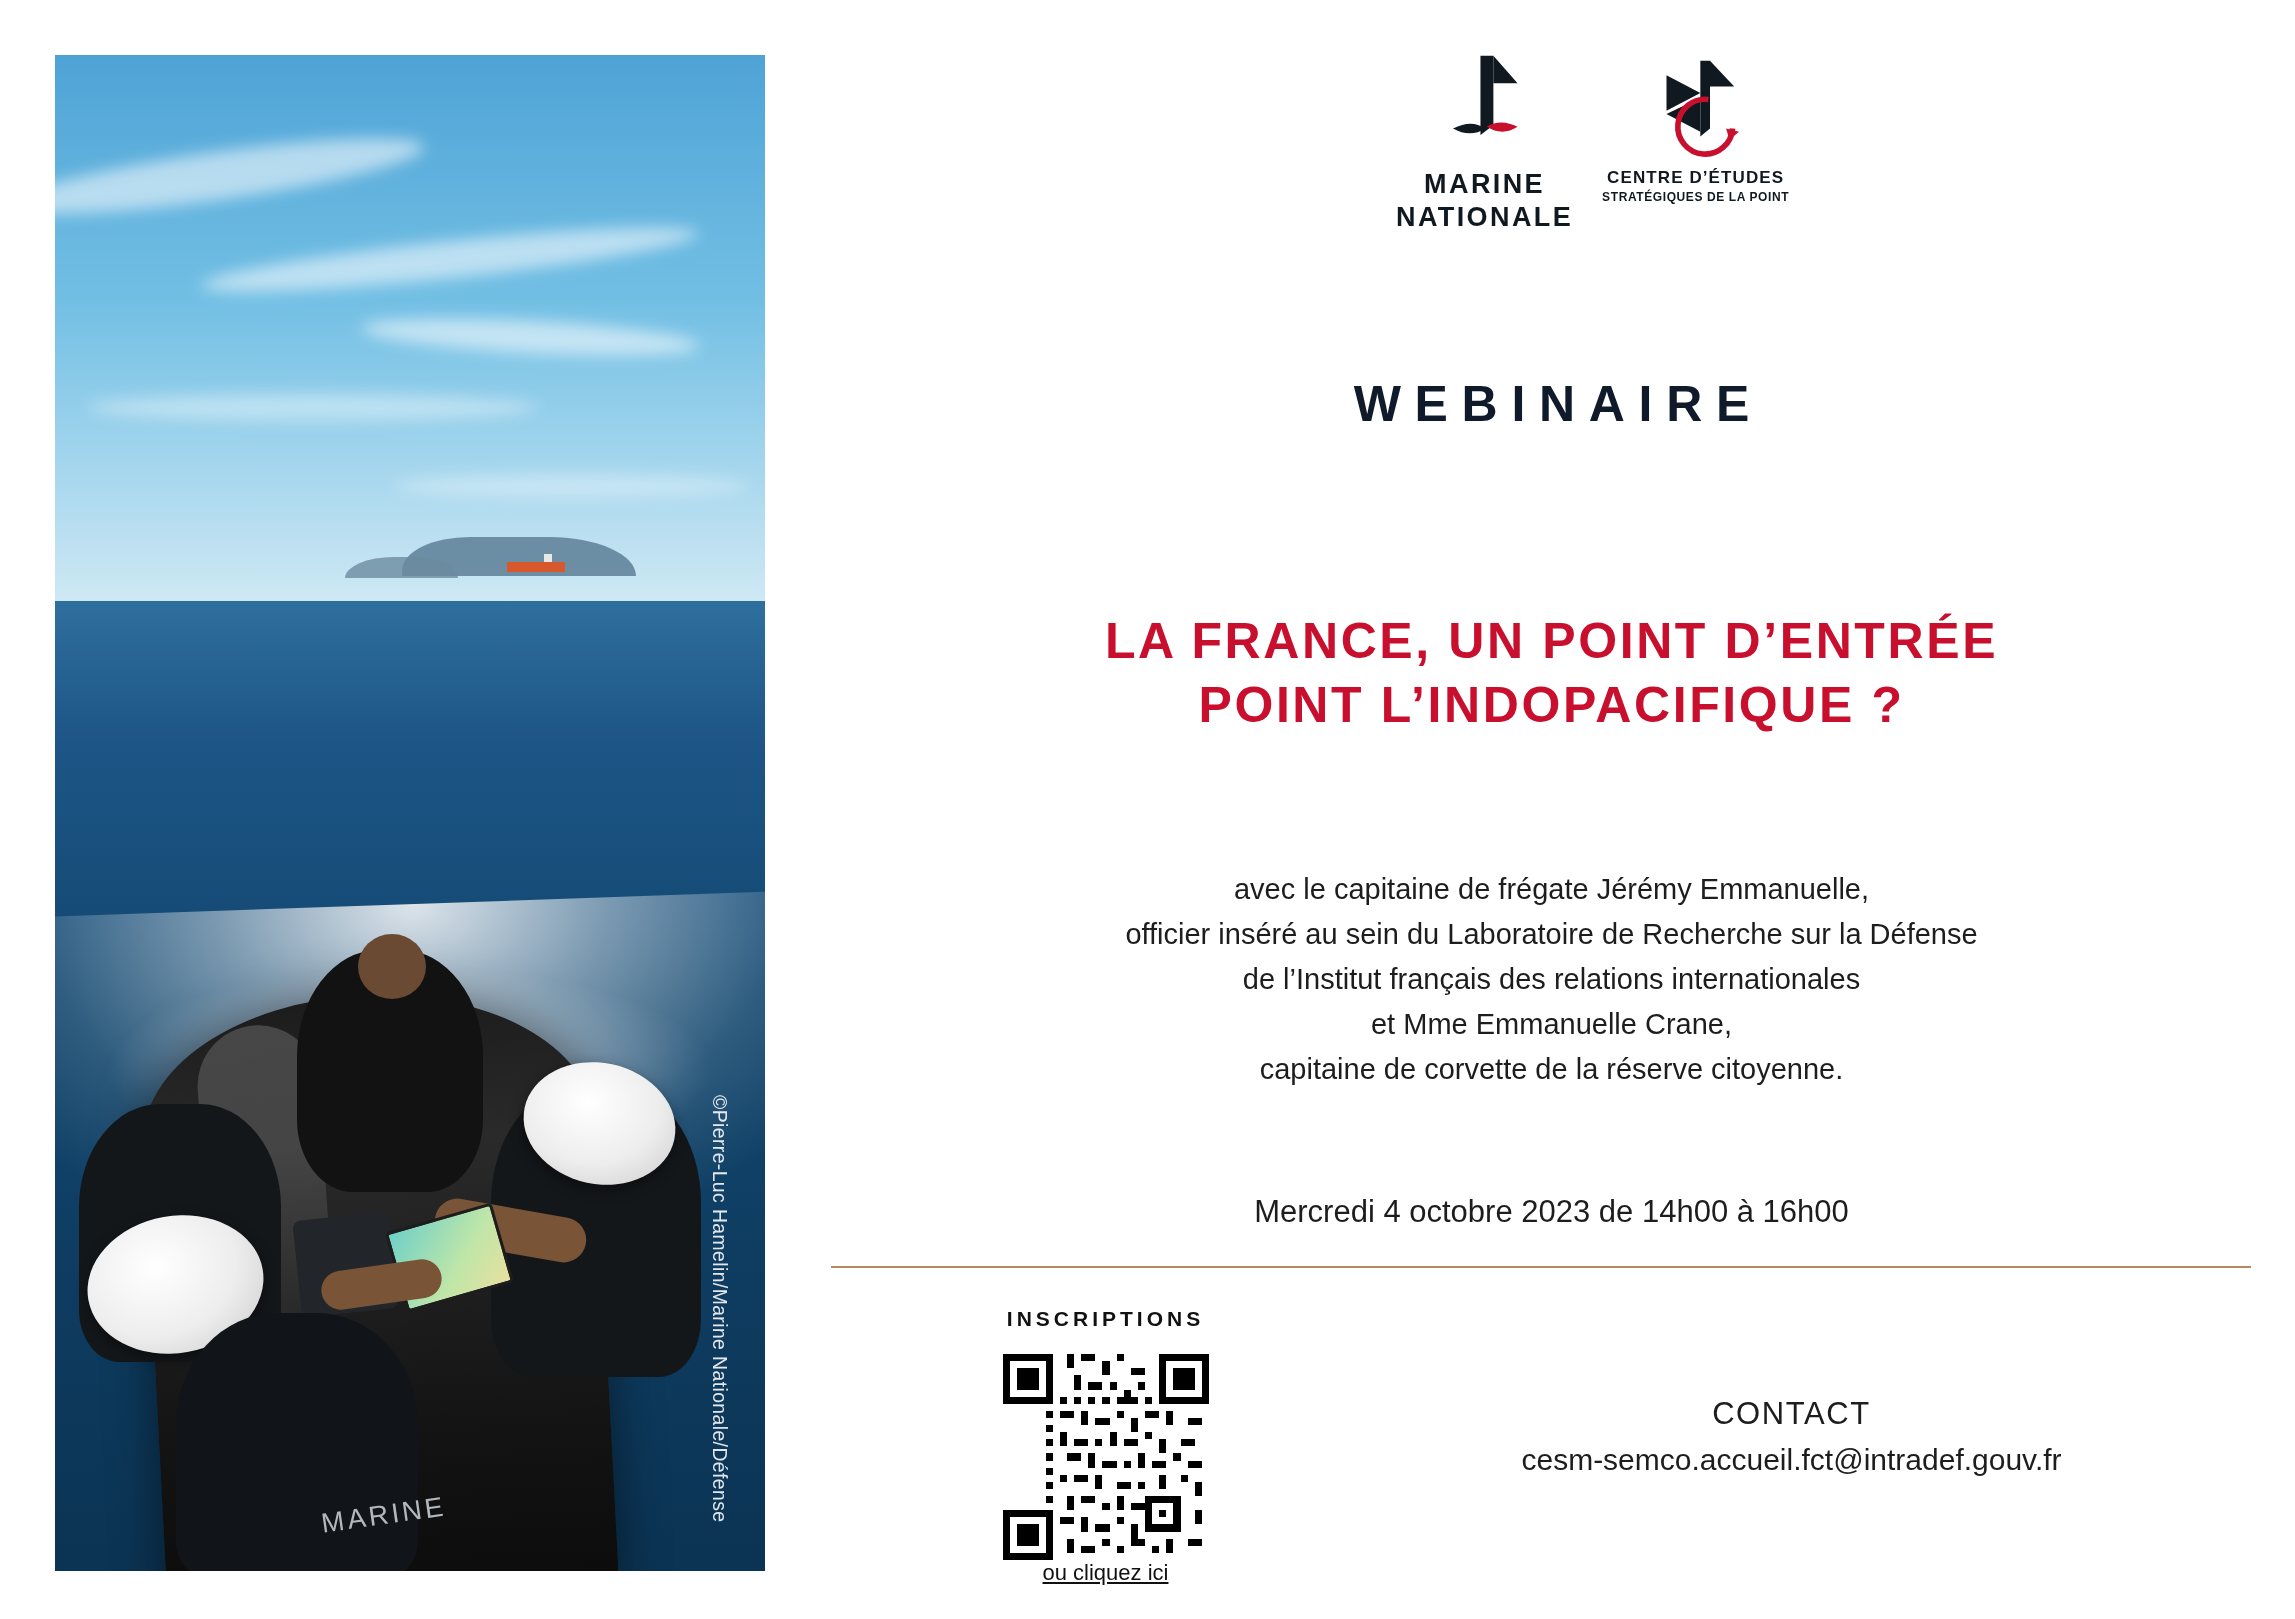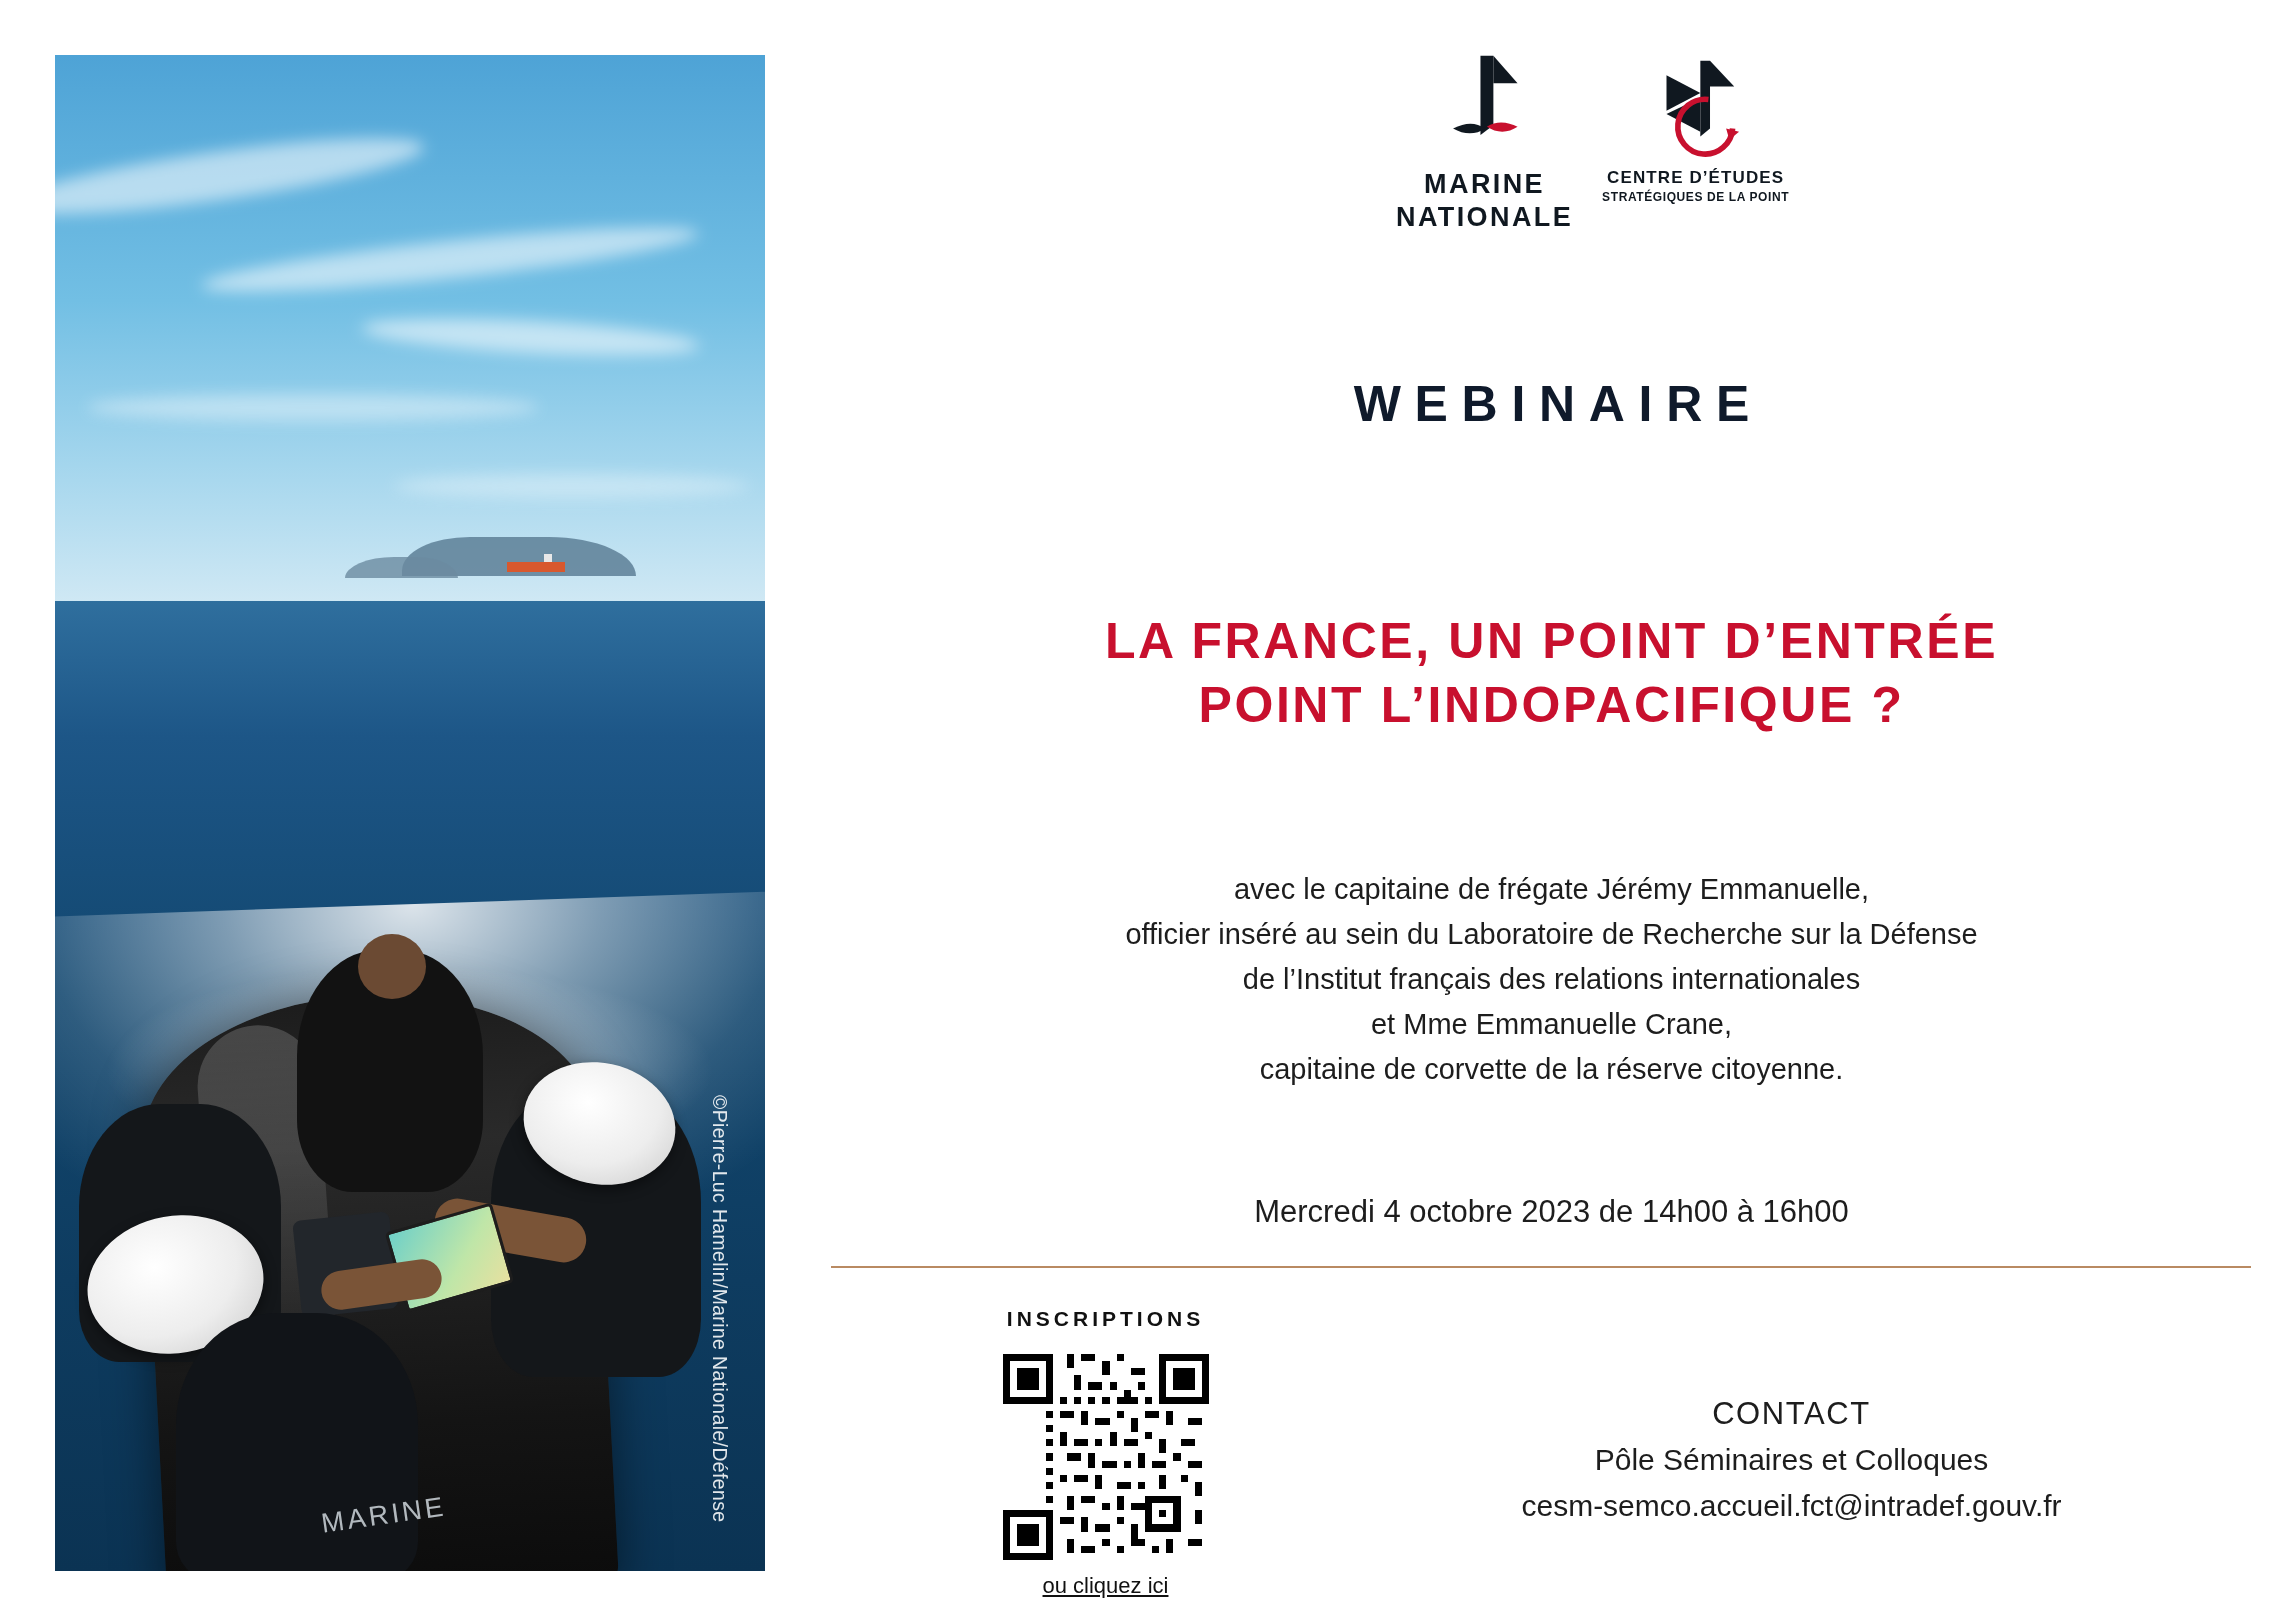--- a/index.html
+++ b/index.html
@@ -305,21 +305,20 @@
     letter-spacing: 4px;
     color: #111111;
   }
   .qr {
     margin: 22.6px auto 0;
     width: 206px;
     height: 206px;
     background: #ffffff;
   }
   .qr-link {
-    margin-top: 13px;
     font-size: 22px;
     color: #111111;
     text-decoration: underline;
     cursor: pointer;
     display: inline-block;
   }
 
   .contact {
     position: absolute;
     left: 565px;
@@ -533,19 +532,18 @@
               <rect x="21" y="27" width="1" height="1"></rect>
             <rect x="23" y="26" width="1" height="2"></rect>
           </g>
         </svg>
       </div>
       <div class="qr-link">ou cliquez ici</div>
     </div>
 
     <div class="contact">
       <div class="contact-title">CONTACT</div>
-      <div class="contact-line">Pôle Séminaires et Colloques</div>
       <div class="contact-line">cesm-semco.accueil.fct@intradef.gouv.fr</div>
     </div>
 
   </div>
 </div>
 
 
 </body></html>

